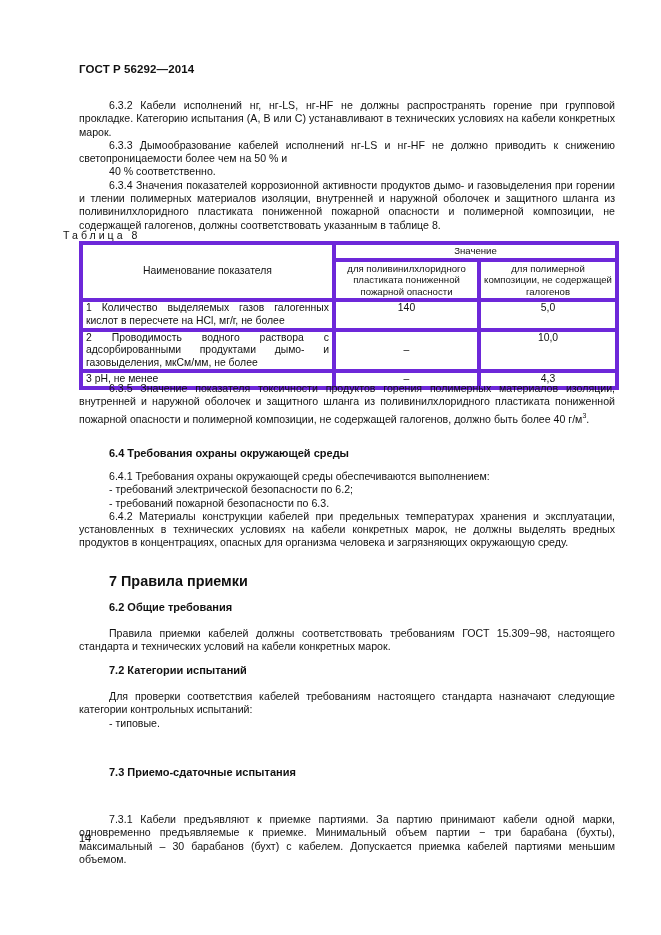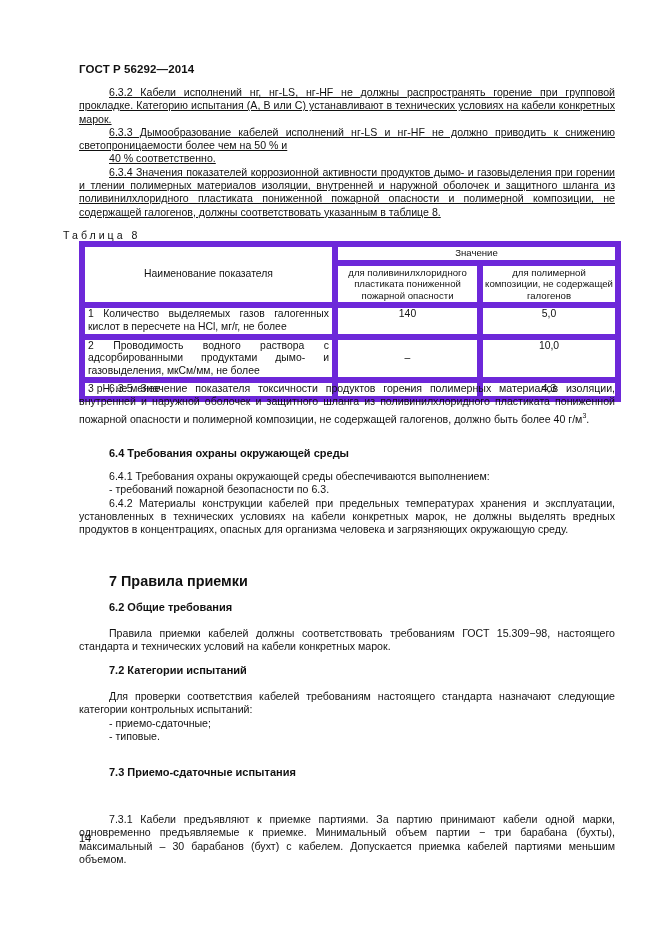--- a/index.html
+++ b/index.html
@@ -8,40 +8,40 @@
   .page { position: absolute; left: 0; top: 0; width: 609px; height: 935px; }
   .hdr { position: absolute; left: 79px; top: 63px; font-size: 11.5px; font-weight: bold; letter-spacing: 0.1px; }
   .txt { position: absolute; left: 79px; width: 536px; font-size: 10.6px; line-height: 13.3px; text-align: justify; }
   .p { margin: 0; text-indent: 30px; }
   .li { margin: 0; padding-left: 30px; }
   .h2 { position: absolute; left: 109px; font-size: 14.4px; font-weight: bold; }
   .h3 { position: absolute; left: 109px; font-size: 11px; font-weight: bold; }
   .caption { position: absolute; left: 63px; top: 229px; font-size: 10.6px; letter-spacing: 3px; }
   table.t8 { position: absolute; left: 79px; top: 241px; width: 536px; border-collapse: collapse;
              font-size: 10.4px; line-height: 12.6px; table-layout: fixed; }
-  table.t8 td, table.t8 th { border: 6px solid #6d28d9; padding: 0 3px; vertical-align: top; font-weight: normal; }
+  table.t8 td, table.t8 th { border: 4px solid #6d28d9; padding: 0 3px; vertical-align: top; font-weight: normal; }
   table.t8 { border: 2px solid #000; }
   table.t8 thead tr:last-child th { border-bottom: 2px solid #000; }
   table.t8 th.name { vertical-align: middle; text-align: center; }
   table.t8 th.sub { text-align: center; font-size: 9.6px; line-height: 11.6px; padding: 1px 2px; }
   table.t8 th.grp { text-align: center; font-size: 9.6px; padding: 0; height: 12px; }
   table.t8 td.left { text-align: justify; }
   table.t8 td.val { text-align: center; }
   table.t8 td.mid { vertical-align: middle; text-align: center; }
   .sup { font-size: 7px; vertical-align: super; }
   .pnum { position: absolute; left: 79px; top: 832px; font-size: 11px; }
 </style>
 </head>
 <body>
 
 <div class="page">
 
   <div class="hdr">ГОСТ Р 56292—2014</div>
 
-  <div class="txt" style="top:86px;text-decoration:underline;">
+  <div class="txt" style="top:99px;">
     <p class="p">6.3.2 Кабели исполнений нг, нг-LS, нг-HF не должны распространять горение при групповой прокладке. Категорию испытания (А, В или С) устанавливают в технических условиях на кабели конкретных марок.</p>
     <p class="p">6.3.3 Дымообразование кабелей исполнений нг-LS и нг-HF не должно приводить к снижению светопроницаемости более чем на 50 % и</p>
     <p class="p">40 % соответственно.</p>
     <p class="p">6.3.4 Значения показателей коррозионной активности продуктов дымо- и газовыделения при горении и тлении полимерных материалов изоляции, внутренней и наружной оболочек и защитного шланга из поливинилхлоридного пластиката пониженной пожарной опасности и полимерной композиции, не содержащей галогенов, должны соответствовать указанным в таблице 8.</p>
   </div>
 
   <div class="caption">Таблица 8</div>
 
   <table class="t8">
     <colgroup>
@@ -79,37 +79,37 @@
   </table>
 
   <div class="txt" style="top:382px;">
     <p class="p"><span>6.3.5 Значение показателя токсичности продуктов горения полимерных материалов изоляции, внутренней и наружной оболочек и защитного шланга из поливинилхлоридного пластиката пониженной пожарной опасности и полимерной композиции, не содержащей галогенов, должно быть более 40 г/м</span><span class="sup">3</span><span>.</span></p>
   </div>
 
   <div class="h3" style="top:447px;">6.4 Требования охраны окружающей среды</div>
 
   <div class="txt" style="top:470px;">
     <p class="p">6.4.1 Требования охраны окружающей среды обеспечиваются выполнением:</p>
+    <p class="li">- требований электрической безопасности по 6.2;</p>
     <p class="li">- требований пожарной безопасности по 6.3.</p>
     <p class="p">6.4.2 Материалы конструкции кабелей при предельных температурах хранения и эксплуатации, установленных в технических условиях на кабели конкретных марок, не должны выделять вредных продуктов в концентрациях, опасных для организма человека и загрязняющих окружающую среду.</p>
   </div>
 
   <div class="h2" style="top:573px;">7 Правила приемки</div>
 
   <div class="h3" style="top:601px;">6.2 Общие требования</div>
 
   <div class="txt" style="top:627px;">
     <p class="p">Правила приемки кабелей должны соответствовать требованиям ГОСТ 15.309−98, настоящего стандарта и технических условий на кабели конкретных марок.</p>
   </div>
 
   <div class="h3" style="top:664px;">7.2 Категории испытаний</div>
 
   <div class="txt" style="top:690px;">
     <p class="p">Для проверки соответствия кабелей требованиям настоящего стандарта назначают следующие категории контрольных испытаний:</p>
-    <p class="li">- приемо-сдаточные;</p>
     <p class="li">- типовые.</p>
   </div>
 
   <div class="h3" style="top:766px;">7.3 Приемо-сдаточные испытания</div>
 
   <div class="txt" style="top:792px;margin-top:21px;">
     <p class="p">7.3.1 Кабели предъявляют к приемке партиями. За партию принимают кабели одной марки, одновременно предъявляемые к приемке. Минимальный объем партии − три барабана (бухты), максимальный – 30 барабанов (бухт) с кабелем. Допускается приемка кабелей партиями меньшим объемом.</p>
   </div>
 
   <div class="pnum">14</div>

